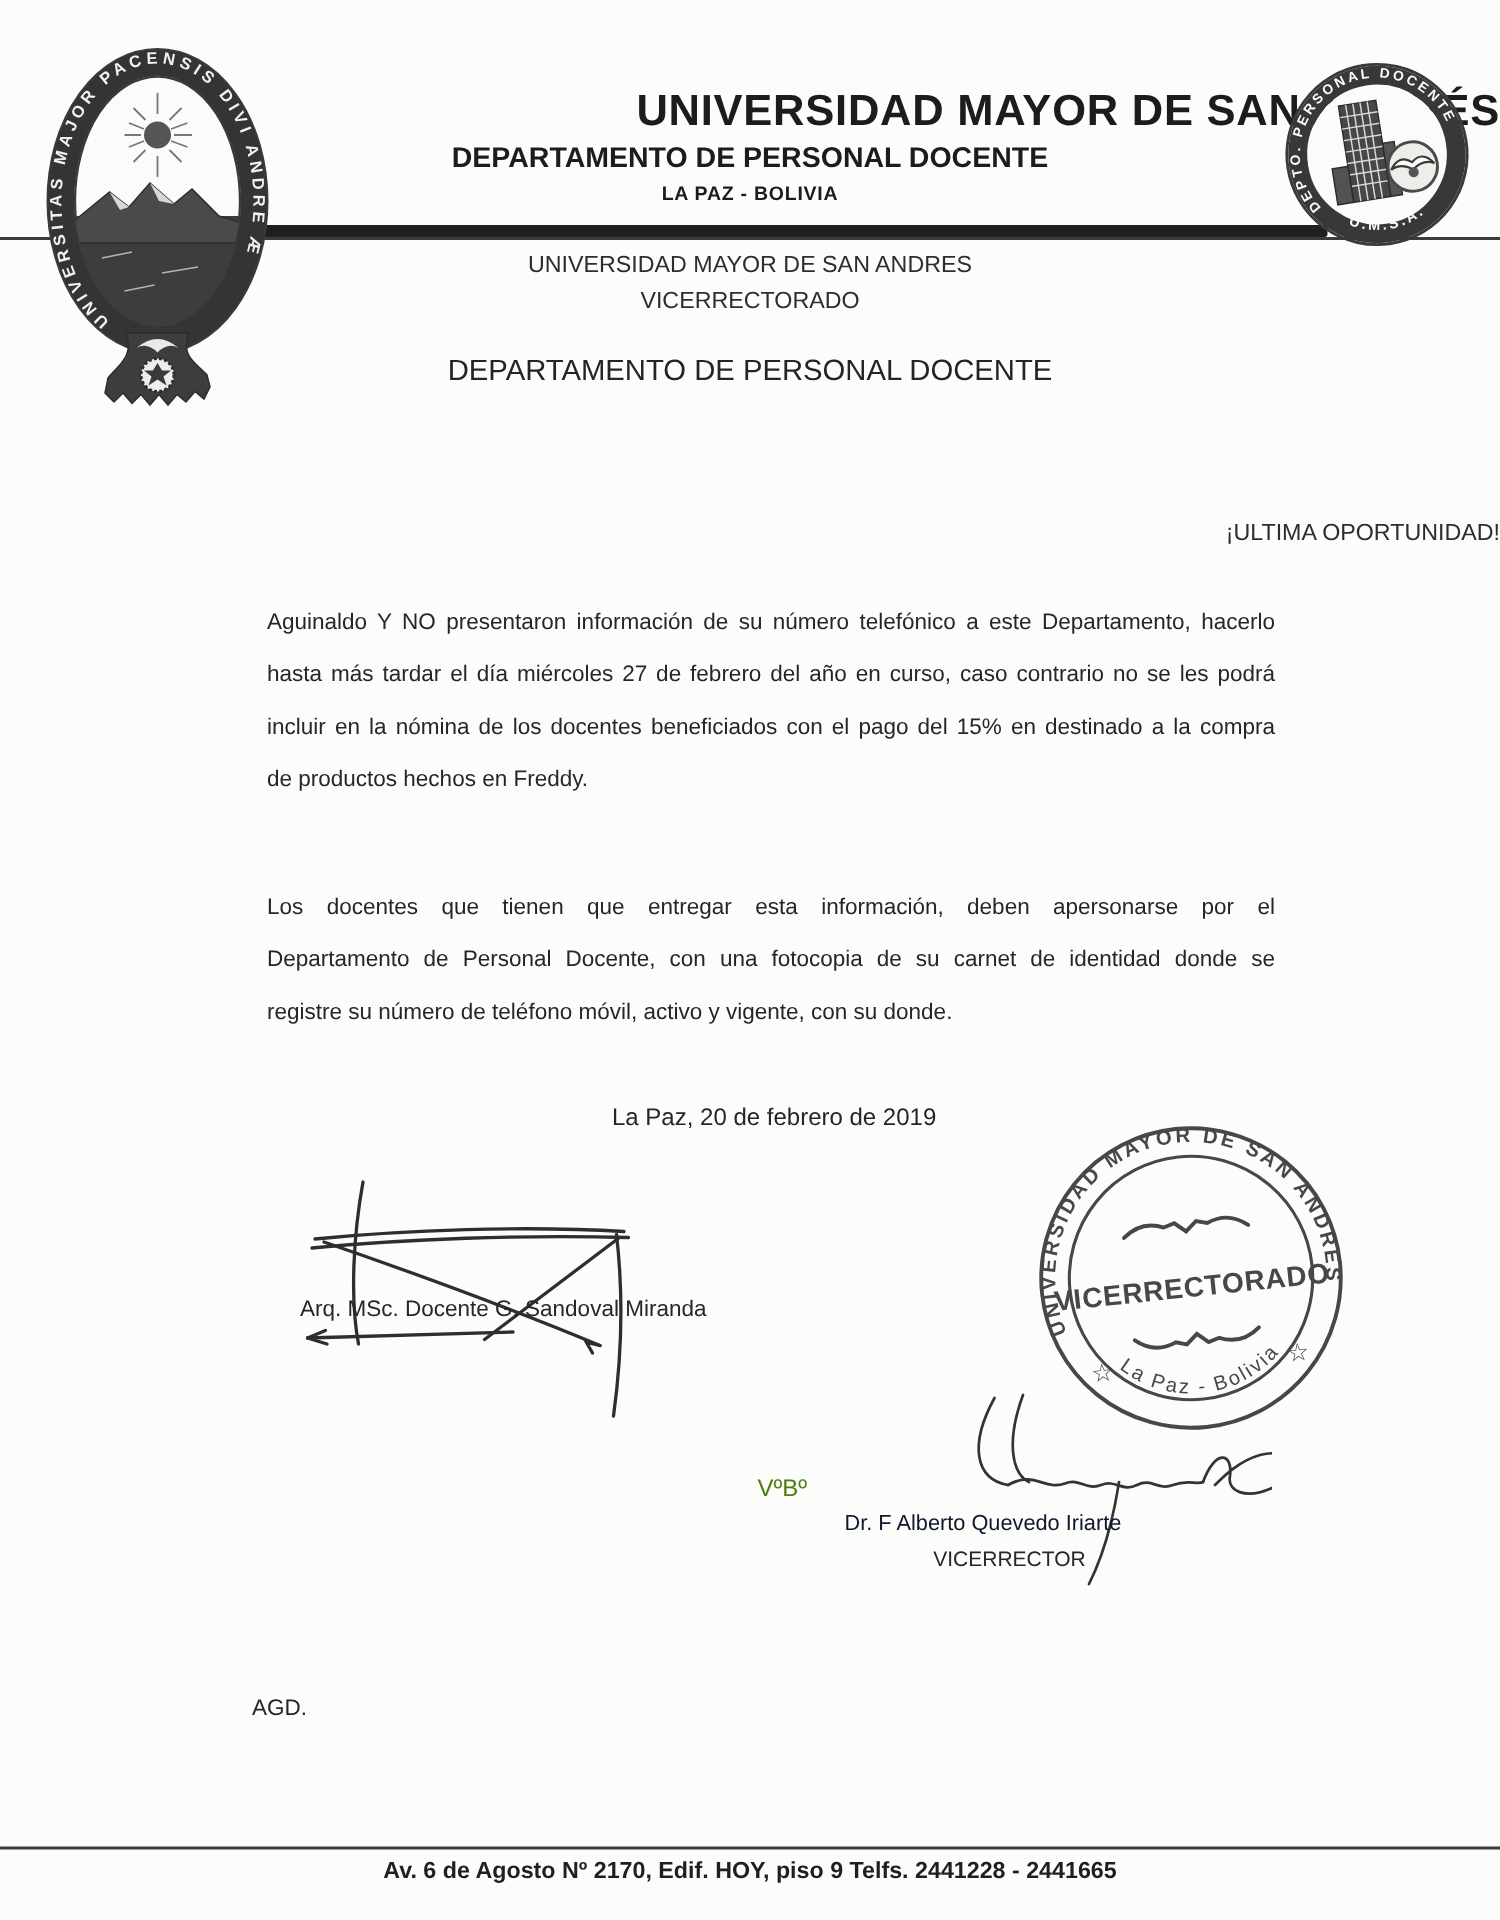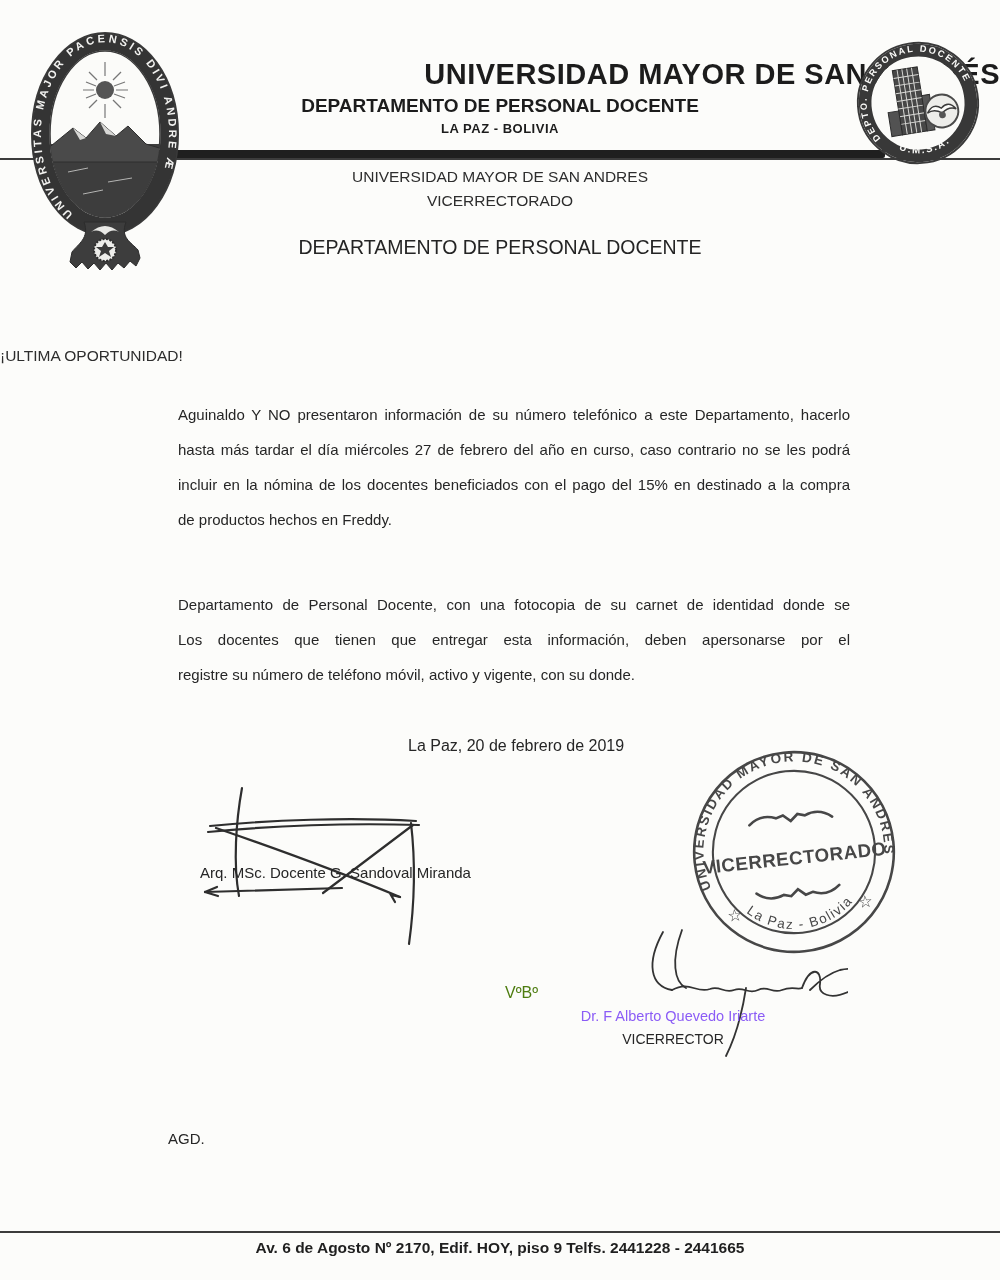--- a/index.html
+++ b/index.html
@@ -18,33 +18,33 @@
   .lh-title{top:58px;left:0;width:1000px;text-align:right;font-weight:bold;font-size:29px;letter-spacing:.5px;color:#1c1c1c;}
   .lh-dept{top:95px;left:0;width:1000px;text-align:center;font-weight:bold;font-size:19px;color:#1c1c1c;}
   .lh-city{top:121px;left:0;width:1000px;text-align:center;font-weight:bold;font-size:13px;letter-spacing:.5px;color:#1c1c1c;}
   .rule-thin{top:158px;left:0;width:1000px;height:2px;background:#3c3c3c;}
   .rule-thick{top:150px;left:70px;width:815px;height:8px;background:#1f1f1f;border-radius:2px;}
   
   .sub1{top:168px;left:0;width:1000px;text-align:center;font-size:15.5px;color:#2d2d2d;}
   .sub2{top:192px;left:0;width:1000px;text-align:center;font-size:15.5px;color:#2d2d2d;}
   .sect{top:236px;left:0;width:1000px;text-align:center;font-size:19.5px;color:#242424;}
   .not1{top:307px;left:0;width:1000px;text-align:center;font-size:15.5px;color:#2d2d2d;}
-  .not2{top:347px;left:0;width:1000px;text-align:left;font-size:15.5px;color:#2d2d2d;}
+  .not2{top:347px;left:0;width:1000px;text-align:right;font-size:15.5px;color:#2d2d2d;}
   
   .para{left:178px;width:672px;font-size:15px;color:#262626;}
   .p1{top:397px;}
   .p2{top:587px;}
   .pline{line-height:35px;height:35px;text-align:justify;text-align-last:justify;white-space:nowrap;}
   .pline.last{text-align-last:left;}
   .dateline{top:714px;left:408px;font-size:16px;color:#262626;margin-top:23px;}
   
   .sig-left-name{top:864px;left:200px;font-size:15px;color:#262626;}
   .sig-left-title{top:885px;left:163px;font-size:14.5px;color:#262626;}
   .vobo{top:984px;left:505px;font-size:16px;color:#4d7c0f;}
-  .sig-right-name{top:1008px;left:563px;width:220px;text-align:center;font-size:14.5px;color:#8b5cf6;}
+  .sig-right-name{top:1008px;left:563px;width:220px;text-align:left;font-size:14.5px;color:#0f172a;}
   .sig-right-title{top:1031px;left:563px;width:220px;text-align:center;font-size:14px;color:#262626;}
   .initials{top:1130px;left:168px;font-size:15px;color:#262626;}
   
   .rule-bottom{top:1231px;left:0;width:1000px;height:2px;background:#3c3c3c;}
   .footer-text{top:1239px;left:0;width:1000px;text-align:center;font-weight:bold;font-size:15.5px;color:#1f1f1f;}
   
   .crest{top:32px;left:28px;}
   .badge{top:40px;left:855px;transform:rotate(-9deg);}
   .stamp{top:748px;left:690px;transform:rotate(-6deg);opacity:.93;}
   .scrawl-left{top:776px;left:190px;}
@@ -150,22 +150,22 @@
   <div class="abs not2">¡ULTIMA OPORTUNIDAD!</div>
 
   <div class="abs para p1">
     <div class="pline">Aguinaldo Y NO presentaron información de su número telefónico a este Departamento, hacerlo</div>
     <div class="pline">hasta más tardar el día miércoles 27 de febrero del año en curso, caso contrario no se les podrá</div>
     <div class="pline">incluir en la nómina de los docentes beneficiados con el pago del 15% en destinado a la compra</div>
     <div class="pline last">de productos hechos en Freddy.</div>
   </div>
 
   <div class="abs para p2">
+    <div class="pline">Los docentes que tienen que entregar esta información, deben  apersonarse por el</div>
     <div class="pline">Departamento de Personal Docente, con una fotocopia de su carnet de identidad donde se</div>
-    <div class="pline">Los docentes que tienen que entregar esta información, deben  apersonarse por el</div>
     <div class="pline last">registre su número de teléfono móvil, activo y vigente, con su  donde.</div>
   </div>
 
   <div class="abs dateline">La Paz, 20 de febrero de 2019</div>
 
   <svg class="abs scrawl-left" width="270" height="172" viewBox="0 0 270 172">
     <g fill="none" stroke="#2e2e2e" stroke-width="2.2" stroke-linecap="round">
       <path d="M52,12 C46,45 43,88 49,120"></path>
       <path d="M20,50 C80,44 160,41 226,45"></path>
       <path d="M18,56 C80,50 160,47 229,49"></path>

